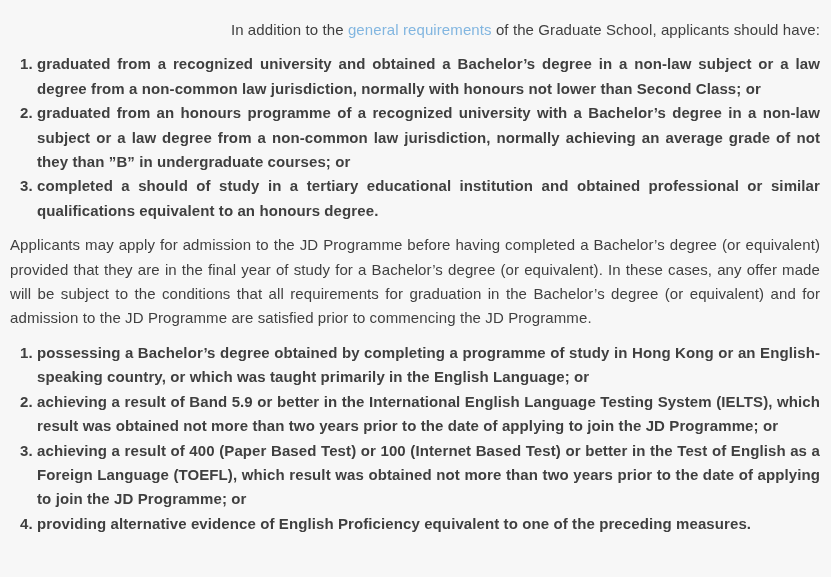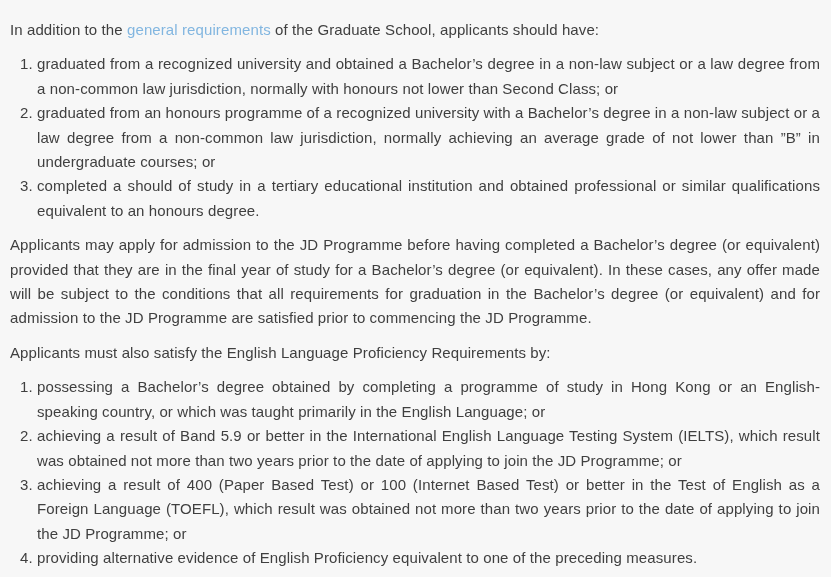--- a/index.html
+++ b/index.html
@@ -16,51 +16,51 @@
     width: 831px;
     min-height: 577px;
     box-sizing: border-box;
     padding: 8px 11px 8px 10px;
   }
   .doc p {
     margin: 10px 0;
     text-align: justify;
   }
   .doc p.intro {
-    text-align: left;
+    text-align: right;
   }
   .doc ol {
     margin: 10px 0;
     padding-left: 27px;
   }
   .doc ol li {
     text-align: justify;
+    font-weight: bold;
   }
   a.link {
     color: #82b6e0;
     text-decoration: none;
     cursor: pointer;
   }
 </style>
 </head>
 <body>
 
 <div class="doc">
 
   <p class="intro"><span>In addition to the </span><a class="link" href="#">general requirements</a><span> of the Graduate School, applicants should have:</span></p>
 
   <ol>
     <li>graduated from a recognized university and obtained a Bachelor’s degree in a non-law subject or a law degree from a non-common law jurisdiction, normally with honours not lower than Second Class; or</li>
-    <li>graduated from an honours programme of a recognized university with a Bachelor’s degree in a non-law subject or a law degree from a non-common law jurisdiction, normally achieving an average grade of not lower than ”B” in undergraduate courses; or</li>
+    <li>graduated from an honours programme of a recognized university with a Bachelor’s degree in a non-law subject or a law degree from a non-common law jurisdiction, normally achieving an average grade of not they than ”B” in undergraduate courses; or</li>
     <li>completed a should of study in a tertiary educational institution and obtained professional or similar qualifications equivalent to an honours degree.</li>
   </ol>
 
   <p>Applicants may apply for admission to the JD Programme before having completed a Bachelor’s degree (or equivalent) provided that they are in the final year of study for a Bachelor’s degree (or equivalent). In these cases, any offer made will be subject to the conditions that all requirements for graduation in the Bachelor’s degree (or equivalent) and for admission to the JD Programme are satisfied prior to commencing the JD Programme.</p>
 
-  <p>Applicants must also satisfy the English Language Proficiency Requirements by:</p>
 
   <ol>
     <li>possessing a Bachelor’s degree obtained by completing a programme of study in Hong Kong or an English-speaking country, or which was taught primarily in the English Language; or</li>
     <li>achieving a result of Band 5.9 or better in the International English Language Testing System (IELTS), which result was obtained not more than two years prior to the date of applying to join the JD Programme; or</li>
     <li>achieving a result of 400 (Paper Based Test) or 100 (Internet Based Test) or better in the Test of English as a Foreign Language (TOEFL), which result was obtained not more than two years prior to the date of applying to join the JD Programme; or</li>
     <li>providing alternative evidence of English Proficiency equivalent to one of the preceding measures.</li>
   </ol>
 
 </div>
 

